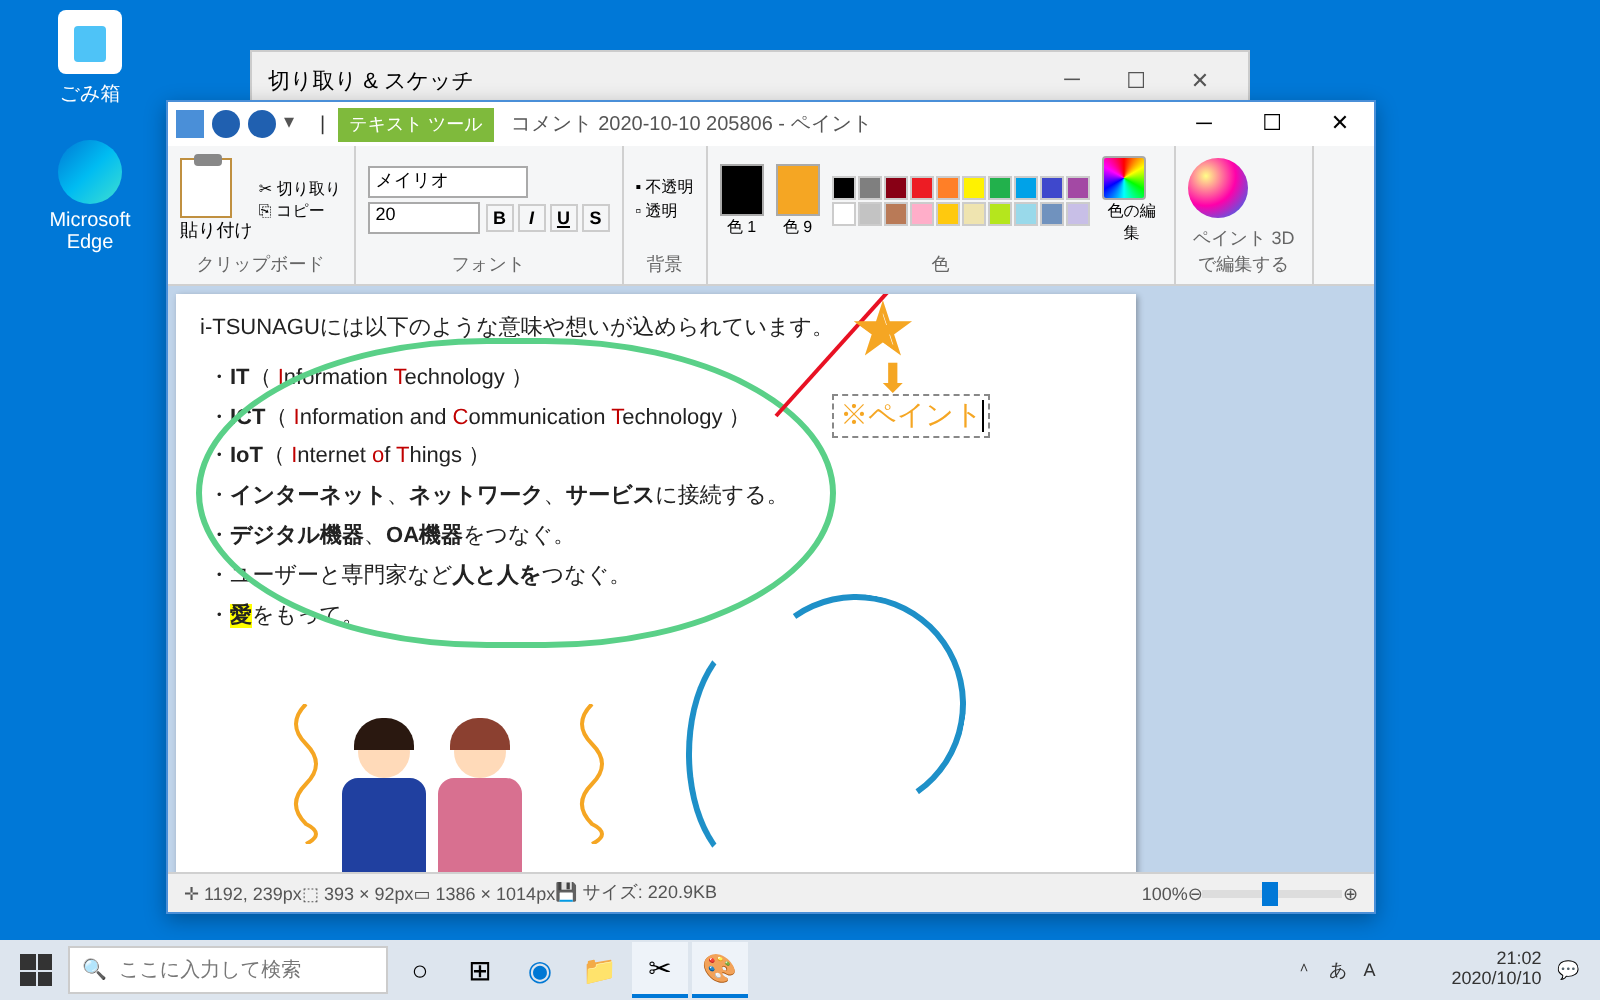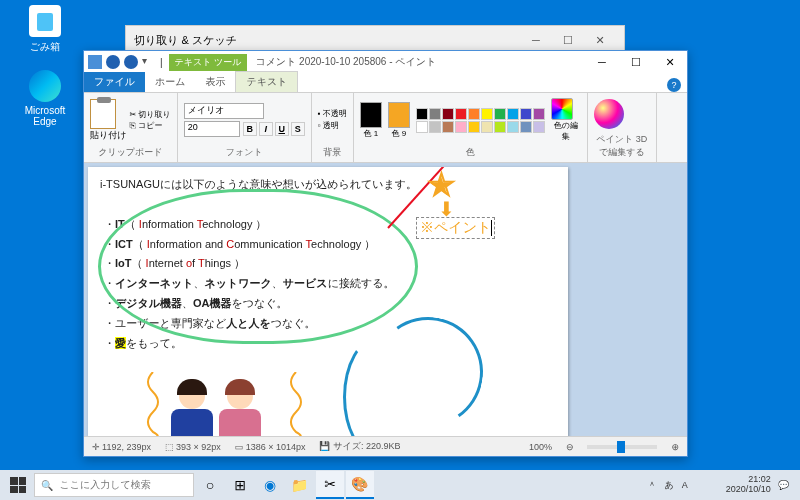--- a/index.html
+++ b/index.html
@@ -40,21 +40,21 @@
 .fmt { display:flex; gap:2px; margin-top:2px; }
 .fmt span { width:14px; height:14px; border:1px solid #ccc; text-align:center; line-height:12px; font-size:9px; font-weight:bold; }
 .color-box { width:22px; height:26px; border:1px solid #aaa; }
 .c1{background:#000;} .c2{background:#f5a623;}
 .palette { display:grid; grid-template-columns:repeat(10,12px); gap:1px; }
 .palette span { width:12px; height:12px; border:1px solid #ccc; }
 .p3d { width:30px; height:30px; background:radial-gradient(circle at 30% 30%,#ff8,#f0a,#08f); border-radius:50%; }
 .canvas-area { flex:1; background:#c0d4ea; padding:4px; overflow:hidden; position:relative; }
 .canvas { background:#fff; width:480px; height:300px; position:relative; overflow:hidden; box-shadow:1px 1px 3px rgba(0,0,0,.3); }
 .doc { padding:8px 12px; font-size:11px; line-height:1.8; color:#222; }
-.doc .hd { font-size:11px; margin-bottom:20px; }
+.doc .hd { font-size:11px; margin-bottom:5px; }
 .doc .bl { margin-left:4px; }
 .doc b { font-weight:bold; }
 .red { color:#c00000; }
 .hl { background:#ffff00; }
 .green-circle { position:absolute; left:10px; top:22px; width:320px; height:155px; border:3px solid #5ad088; border-radius:50% / 55%; pointer-events:none; }
 .red-line { position:absolute; left:300px; top:60px; width:250px; height:2px; background:#e81123; transform:rotate(-48deg); transform-origin:left center; }
 .blue-arc { position:absolute; left:285px; top:150px; width:110px; height:110px; border:3px solid #1e90c8; border-radius:50%; border-left-color:transparent; border-bottom-color:transparent; transform:rotate(10deg);}
 .blue-arc2 { position:absolute; left:255px; top:170px; width:70px; height:120px; border:3px solid #1e90c8; border-radius:50%; border-right-color:transparent; border-top-color:transparent; border-bottom-color:transparent;}
 .star { position:absolute; left:340px; top:2px; font-size:28px; color:#f5a623; }
 .star-st{ position:absolute; left:340px; top:0px; font-size:30px; color:#fff; -webkit-text-stroke:2px #f5a623;}
@@ -64,21 +64,21 @@
 .people { position:absolute; left:80px; top:200px; width:110px; height:90px; }
 .person { position:absolute; bottom:0; width:48px; }
 .person .head{ width:26px; height:26px; background:#ffdab9; border-radius:50%; margin:0 auto; position:relative;}
 .person .hair{ position:absolute; top:-4px; left:-2px; right:-2px; height:16px; background:#2a1810; border-radius:14px 14px 0 0;}
 .person .body{ width:42px; height:48px; margin:0 auto; border-radius:8px 8px 0 0;}
 .p1{left:0;} .p1 .body{background:#2040a0;}
 .p2{left:48px;} .p2 .hair{background:#8b4030;} .p2 .body{background:#d87090;}
 .squiggle { position:absolute; width:20px; height:70px; }
 .squiggle svg { width:100%; height:100%; }
 .sq1{left:55px; top:205px;} .sq2{left:198px; top:205px;}
-.status { height:20px; background:#f0f0f0; border-top:1px solid #d0d0d0; display:flex; align-items:center; font-size:9px; color:#555; gap:14px; padding:0 8px; }
+.status { height:20px; background:#f0f0f0; border-top:1px solid #d0d0d0; display:flex; align-items:center; font-size:9px; color:#555; padding:0 8px; }
 .status .sp{flex:1;}
 .status .zoom-slider{ width:70px; height:4px; background:#ddd; position:relative; }
 .status .zoom-slider::after{content:''; position:absolute; left:30px; top:-4px; width:8px; height:12px; background:#0078d7;}
 .taskbar { position:absolute; bottom:0; left:0; right:0; height:30px; background:#dde5ee; display:flex; align-items:center; padding:0 4px; gap:2px; font-size:10px; }
 .start { width:28px; height:28px; display:grid; grid-template-columns:1fr 1fr; grid-template-rows:1fr 1fr; gap:1px; padding:6px;}
 .start span{background:#333;}
 .search { flex:0 0 160px; height:24px; background:#fff; border:1px solid #ccc; display:flex; align-items:center; padding:0 6px; color:#777; gap:6px;}
 .tbic { width:28px; height:28px; display:flex; align-items:center; justify-content:center; font-size:14px; }
 .tbic.active { border-bottom:2px solid #0078d7; background:#eef3f9;}
 .tray { margin-left:auto; display:flex; align-items:center; gap:8px; padding:0 6px; color:#333; font-size:9px;}
@@ -110,27 +110,20 @@
     <span class="vline">|</span>
     <span class="ttool">テキスト ツール</span>
     <span class="tit">コメント 2020-10-10 205806 - ペイント</span>
     <div class="wbtns">
       <span>─</span>
       <span>☐</span>
       <span class="close">✕</span>
     </div>
   </div>
 
-  <div class="tabs">
-    <div class="tab file">ファイル</div>
-    <div class="tab">ホーム</div>
-    <div class="tab">表示</div>
-    <div class="tab text active">テキスト</div>
-    <div class="help">?</div>
-  </div>
 
   <div class="ribbon">
     <div class="grp">
       <div class="body">
         <div style="text-align:center">
           <div class="paste-ic"></div>
           <div>貼り付け</div>
         </div>
         <div style="font-size:8px;line-height:1.4">
           <div>✂ <span>切り取り</span></div>

